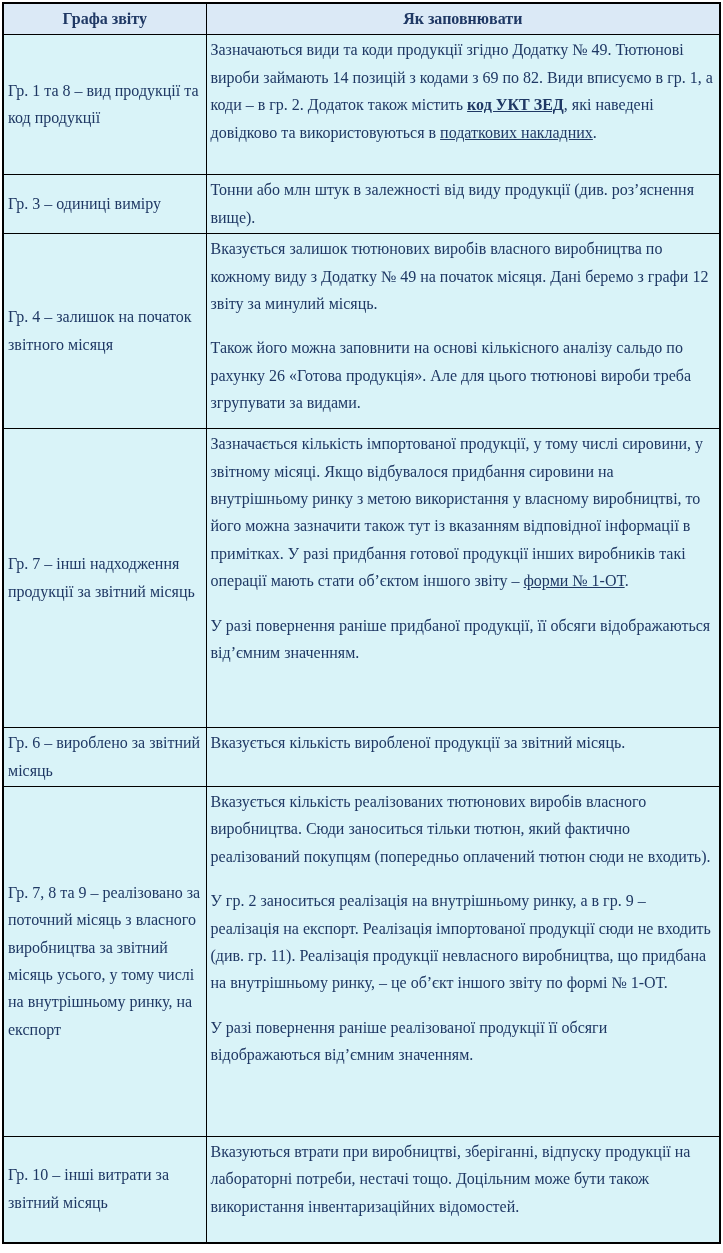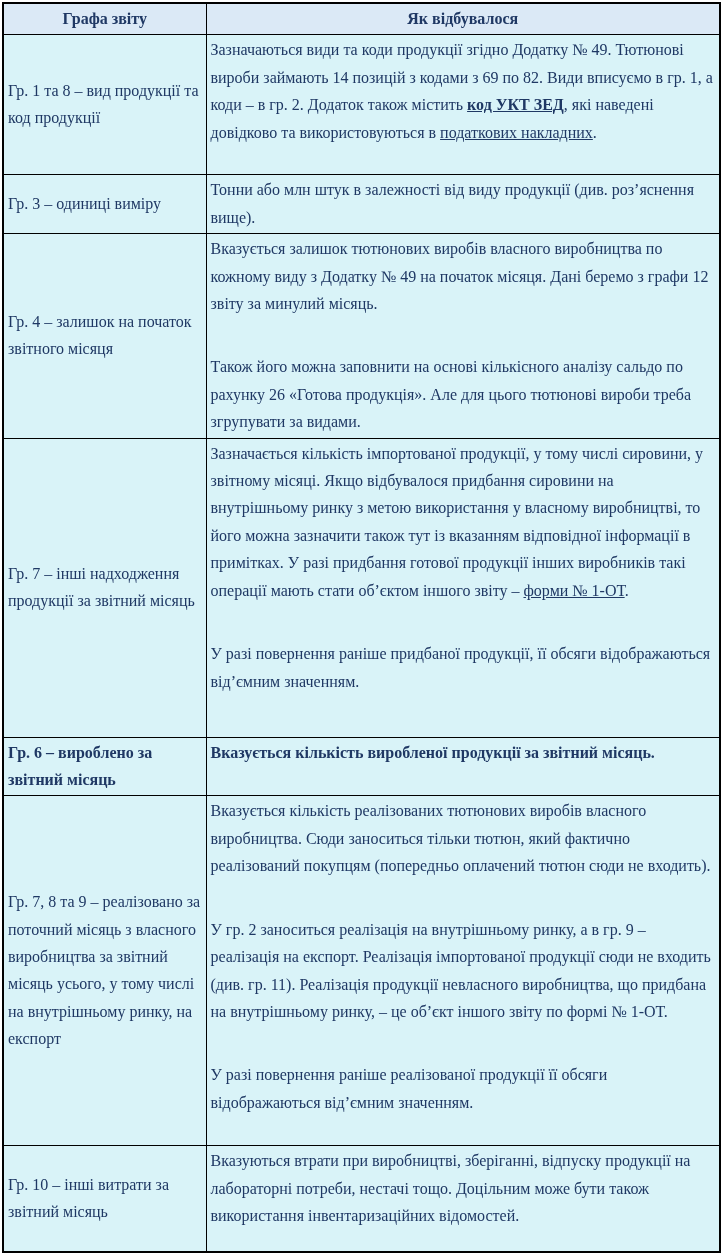--- a/index.html
+++ b/index.html
@@ -47,36 +47,36 @@
     background:var(--body-bg);
     vertical-align:middle;
     padding-left:3px;
     padding-right:2px;
   }
   td.how-cell{
     background:var(--body-bg);
     vertical-align:top;
   }
   td.how-cell p{margin:0;}
-  td.how-cell p + p{margin-top:36px;}
+  td.how-cell p + p{margin-top:17px;}
   .run-b{font-weight:bold;}
   .run-u{text-decoration:underline;}
 </style>
 </head>
 <body>
 
 <table class="report">
   <colgroup>
       <col class="c1">
       <col class="c2">
     </colgroup>
   <thead>
     <tr>
       <th class="col-header">Графа звіту</th>
-      <th class="col-header">Як відбувалося</th>
+      <th class="col-header">Як заповнювати</th>
     </tr>
   </thead>
   <tbody id="rows-body">
       <tr style="height: 140px;">
         <td class="graph-cell">Гр. 1 та 8 – вид продукції та код продукції</td>
         <td class="how-cell">
           <p><span>Зазначаються види та коди продукції згідно Додатку № 49. Тютюнові вироби займають 14 позицій з кодами з 69 по 82. Види вписуємо в гр. 1, а коди – в гр. 2. Додаток також містить </span><span class="run-b run-u">код УКТ ЗЕД</span><span>, які наведені довідково та використовуються в </span><span class="run-u">податкових накладних</span><span>.</span></p>
         </td>
       </tr>
       <tr style="height: 51px;">
@@ -92,21 +92,21 @@
           <p><span>Також його можна заповнити на основі кількісного аналізу сальдо по рахунку 26 «Готова продукція». Але для цього тютюнові вироби треба згрупувати за видами.</span></p>
         </td>
       </tr>
       <tr style="height: 299px;">
         <td class="graph-cell">Гр. 7 – інші надходження продукції за звітний місяць</td>
         <td class="how-cell">
           <p><span>Зазначається кількість імпортованої продукції, у тому числі сировини, у звітному місяці. Якщо відбувалося придбання сировини на внутрішньому ринку з метою використання у власному виробництві, то його можна зазначити також тут із вказанням відповідної інформації в примітках. У разі придбання готової продукції інших виробників такі операції мають стати об’єктом іншого звіту – </span><span class="run-u">форми № 1-ОТ</span><span>.</span></p>
           <p><span>У разі повернення раніше придбаної продукції, її обсяги відображаються від’ємним значенням.</span></p>
         </td>
       </tr>
-      <tr style="height: 55px; font-weight: bold;">
+      <tr style="height: 55px;">
         <td class="graph-cell">Гр. 6 – вироблено за звітний місяць</td>
         <td class="how-cell">
           <p><span>Вказується кількість виробленої продукції за звітний місяць.</span></p>
         </td>
       </tr>
       <tr style="height: 350px;">
         <td class="graph-cell">Гр. 7, 8 та 9 – реалізовано за поточний місяць з власного виробництва за звітний місяць усього, у тому числі на внутрішньому ринку, на експорт</td>
         <td class="how-cell">
           <p><span>Вказується кількість реалізованих тютюнових виробів власного виробництва. Сюди заноситься тільки тютюн, який фактично реалізований покупцям (попередньо оплачений тютюн сюди не входить).</span></p>
           <p><span>У гр. 2 заноситься реалізація на внутрішньому ринку, а в гр. 9 – реалізація на експорт. Реалізація імпортованої продукції сюди не входить (див. гр. 11). Реалізація продукції невласного виробництва, що придбана на внутрішньому ринку,  – це об’єкт іншого звіту по формі № 1-ОТ.</span></p>

